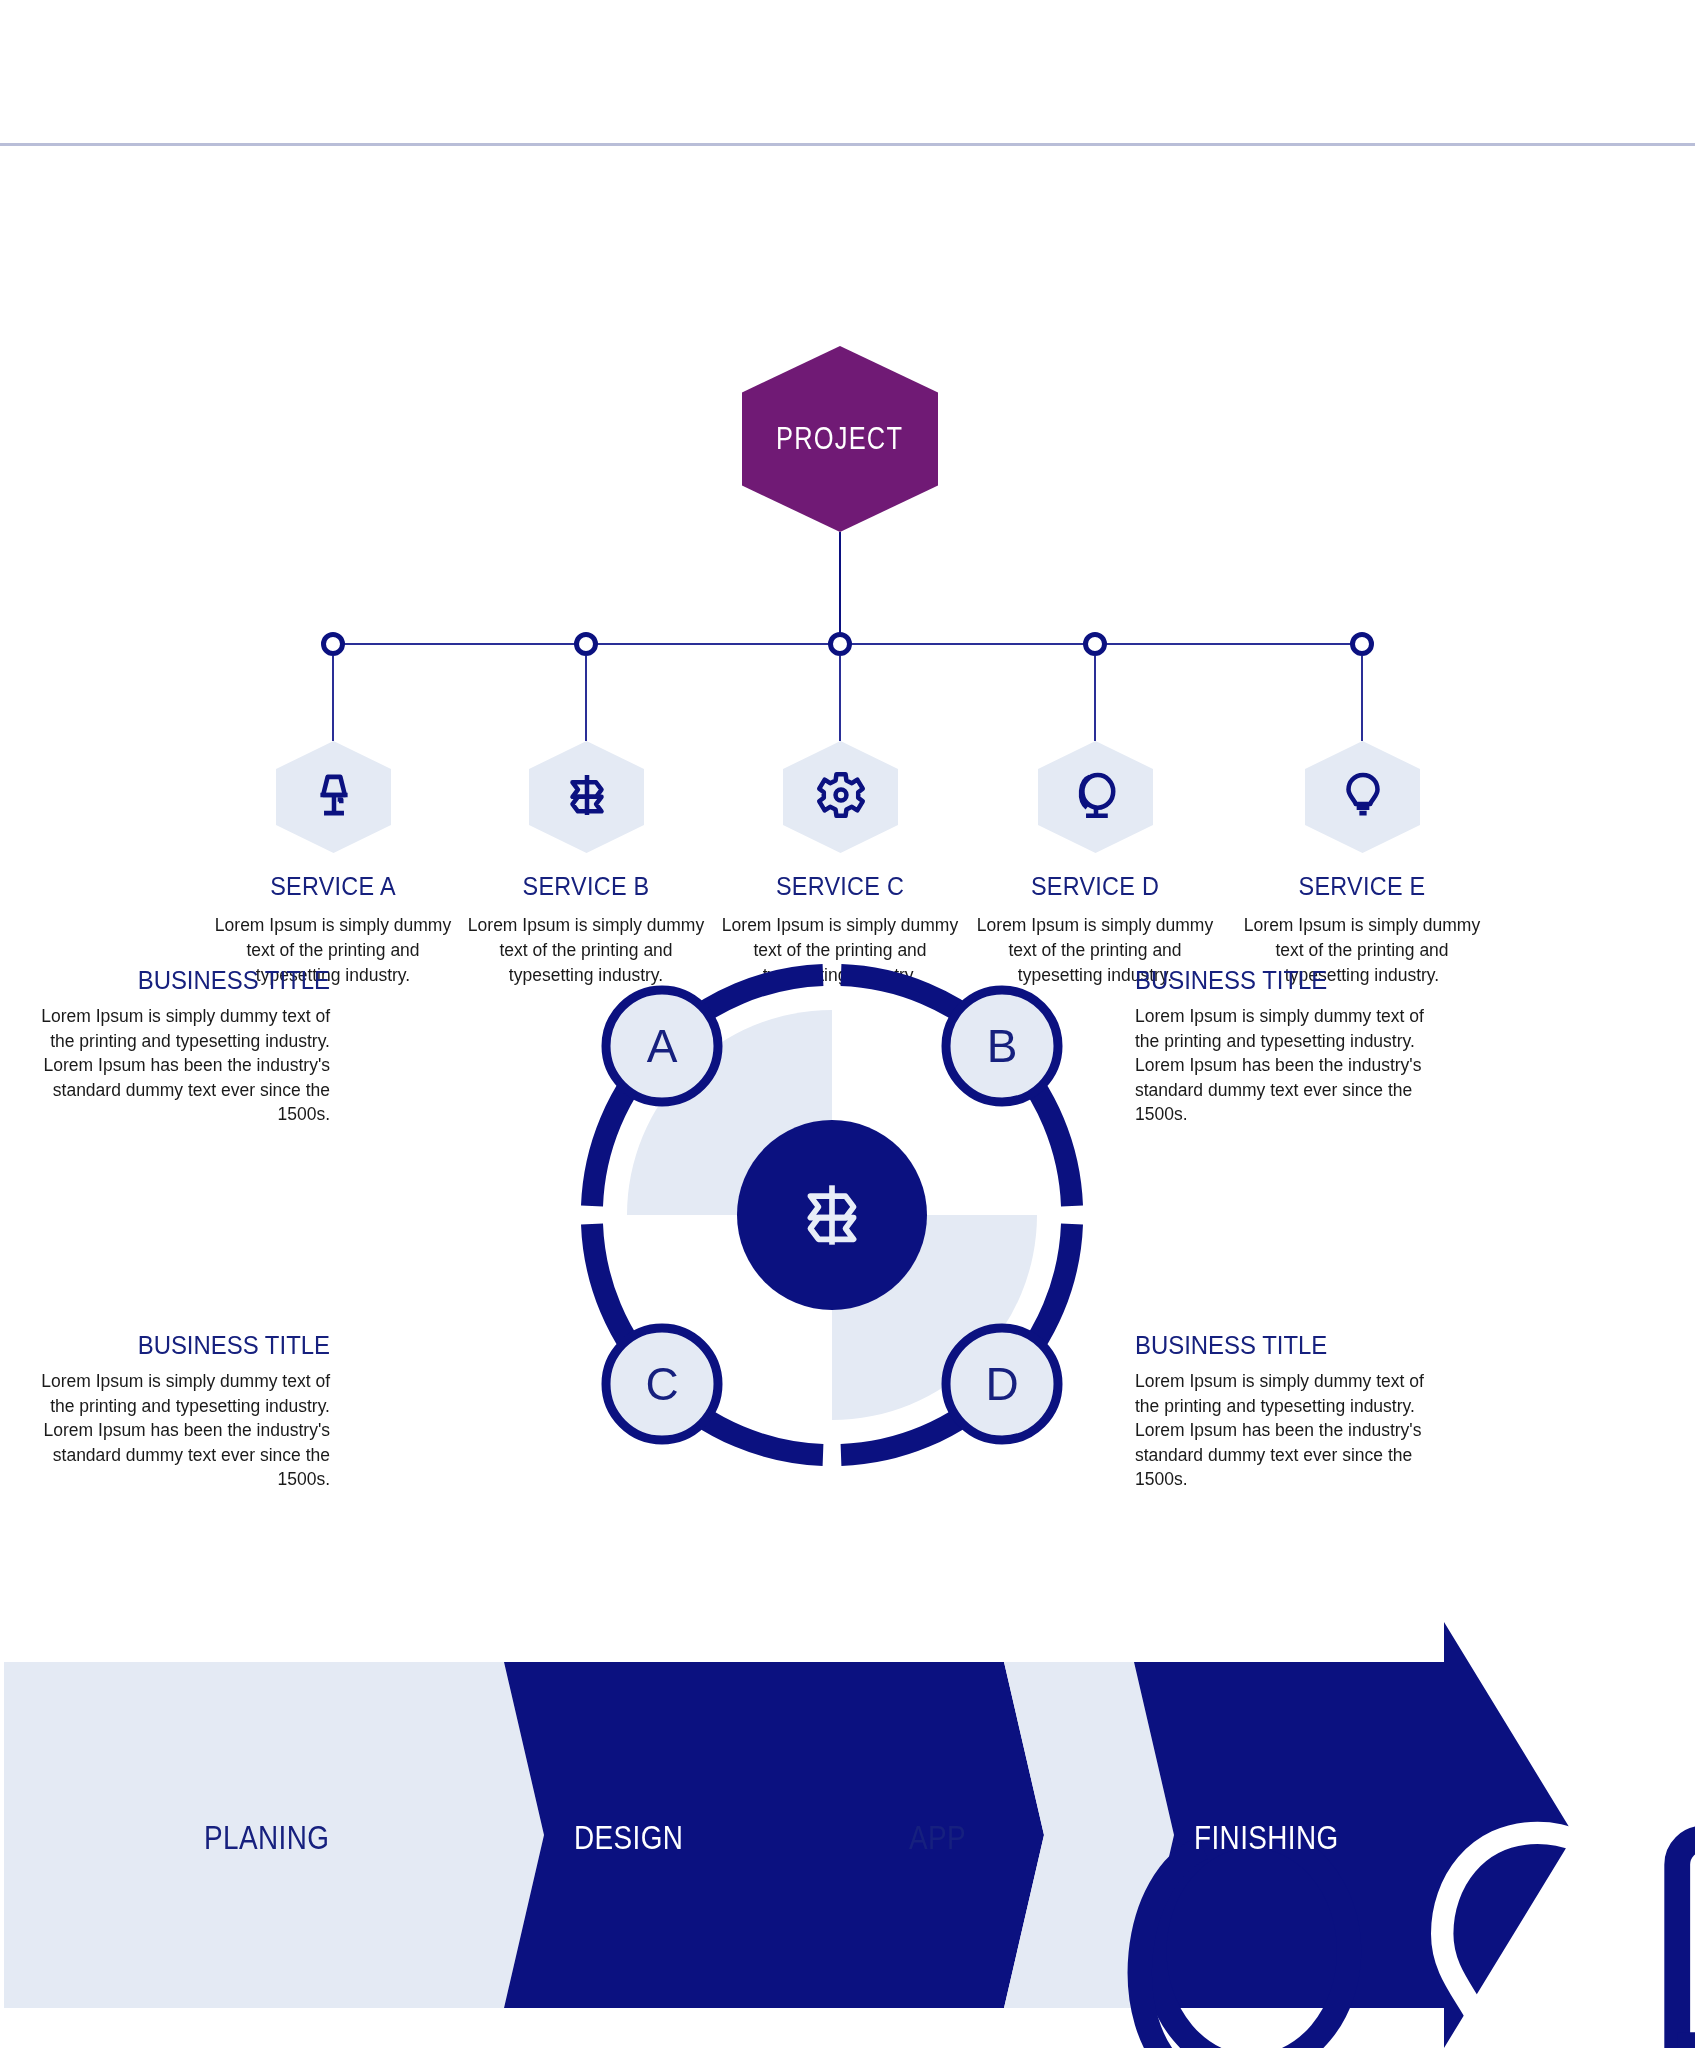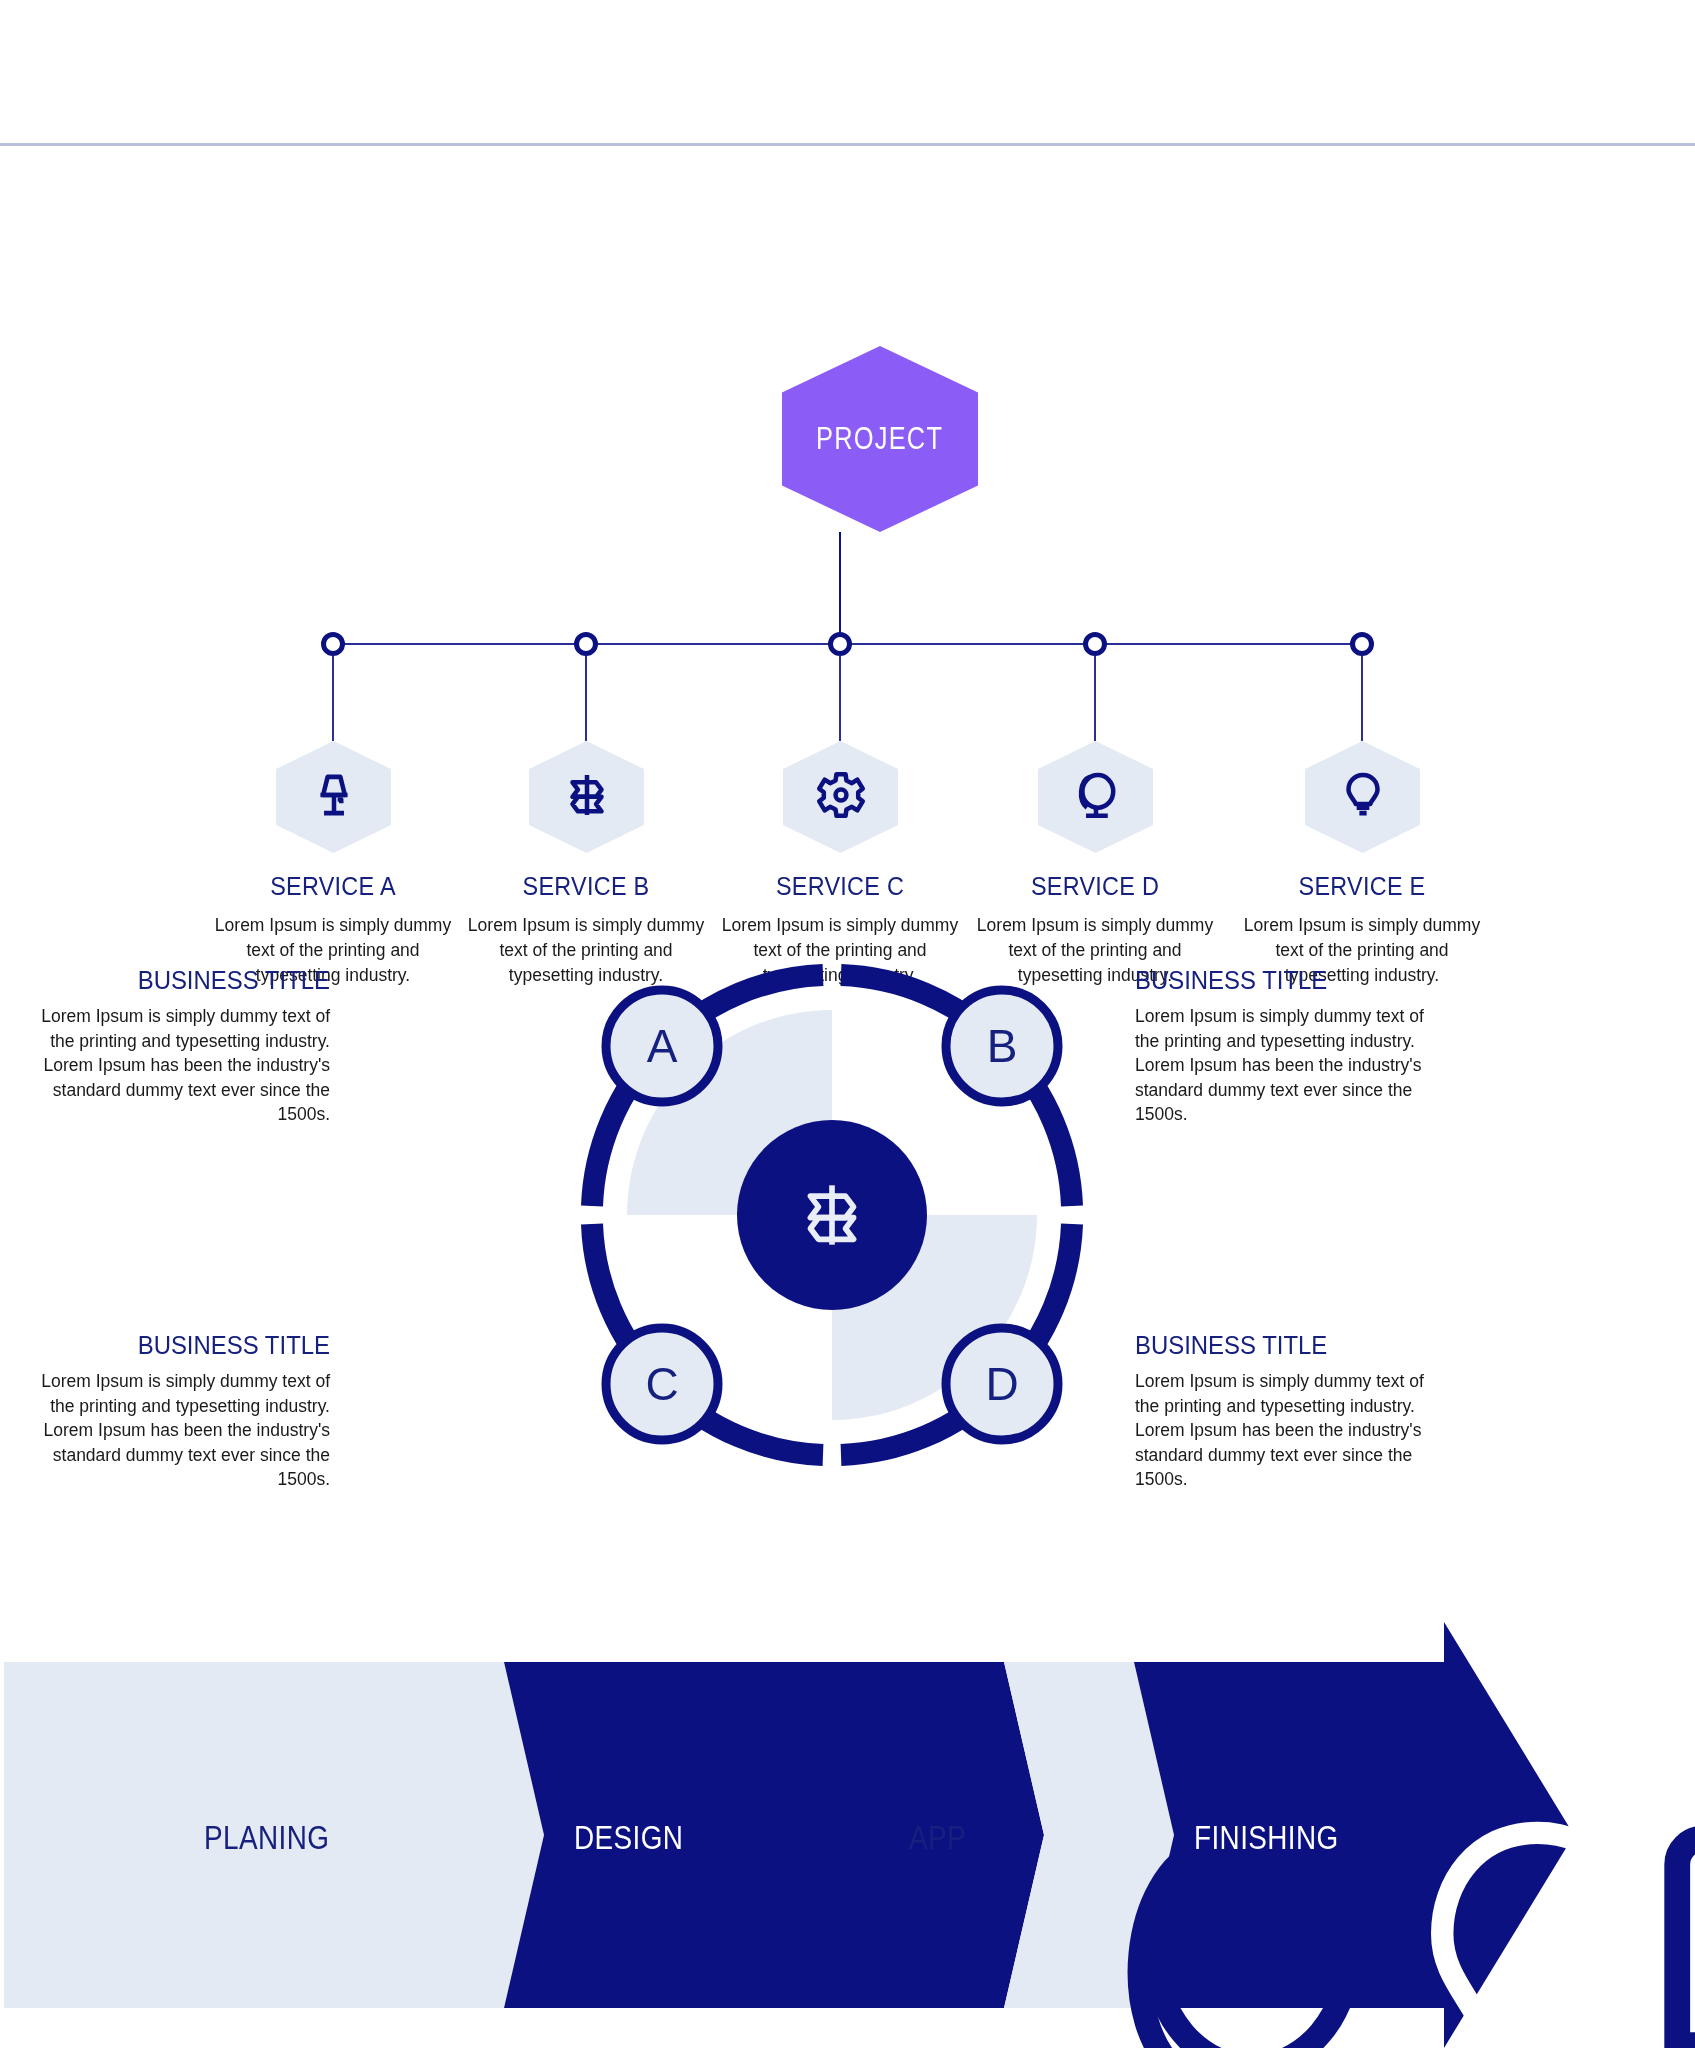--- a/index.html
+++ b/index.html
@@ -52,22 +52,22 @@
   .sec1 { position: absolute; left: 0; top: 143px; width: 1695px; height: 720px; }
 
   .hex {
     position: absolute;
     clip-path: polygon(50% 0%, 100% 25%, 100% 75%, 50% 100%, 0% 75%, 0% 25%);
   }
 
   .project-hex {
     left: 742px; top: 203px;
     width: 196px; height: 186px;
-    background: #8b5cf6;
-    display: flex; align-items: center; justify-content: center; margin-left: 40px;
+    background: #701a75;
+    display: flex; align-items: center; justify-content: center;
   }
   .project-hex span {
     color: #ffffff;
     font-size: 31px;
     letter-spacing: 1.5px;
     transform: scaleX(0.82);
     white-space: nowrap;
   }
 
   .stem-main {

